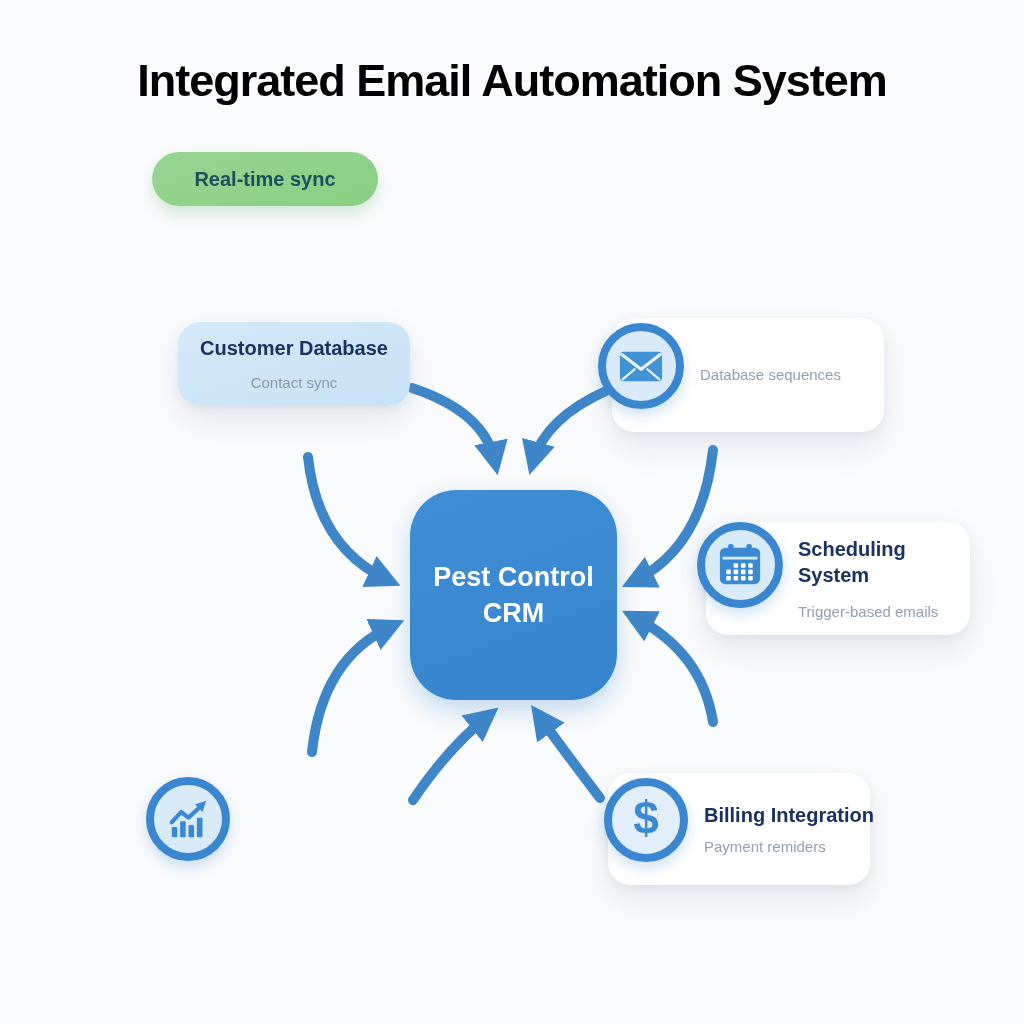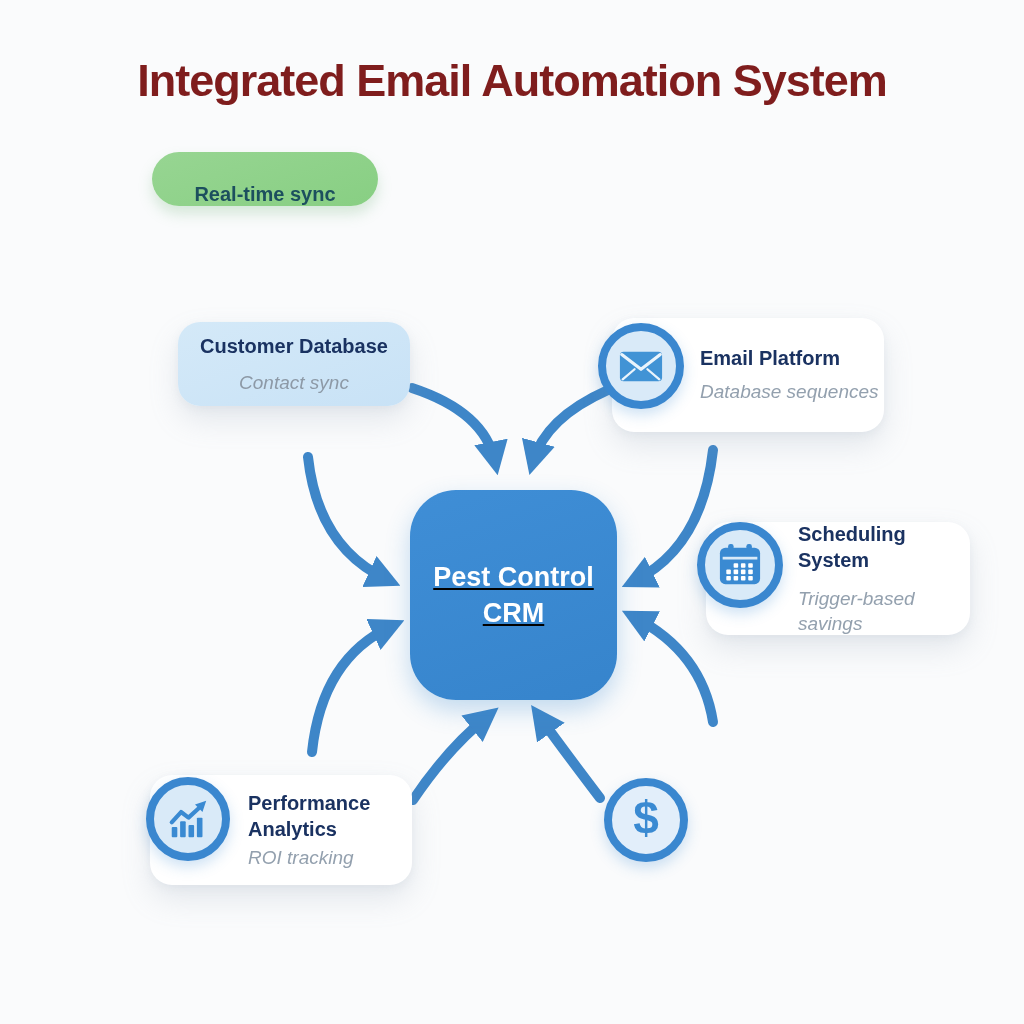--- a/index.html
+++ b/index.html
@@ -13,31 +13,31 @@
     overflow: hidden;
   }
   .page-title {
     position: absolute;
     top: 55px; left: 0;
     width: 100%;
     text-align: center;
     font-size: 45px;
     font-weight: 700;
     letter-spacing: -1px;
-    color: #7f1d1d;
+    color: #000000;
   }
   .badge {
     position: absolute;
     top: 152px;
     height: 54px;
     border-radius: 27px;
     background: linear-gradient(160deg, #97d592, #88cf83);
     box-shadow: 0 8px 14px rgba(130,190,140,.30);
     display: flex;
-    align-items: flex-end;
+    align-items: center;
     justify-content: center;
     font-size: 20px;
     font-weight: 700;
     color: #1c4f5e;
   }
   .badge-1 { left: 152px; width: 226px; }
   .badge-2 { left: 416px; width: 190px; }
   .badge-3 { left: 643px; width: 226px; }
 
   svg.arrows { position: absolute; left: 0; top: 0; z-index: 1; }
@@ -60,24 +60,23 @@
   .card-analytics  { left: 150px; top: 775px; width: 262px; height: 110px; }
   .card-billing    { left: 608px; top: 773px; width: 262px; height: 112px; }
 
   .node-title {
     font-size: 20px;
     font-weight: 700;
     color: #1a3261;
     line-height: 1.3;
   }
   .node-subtitle {
-    font-size: 19px;
+    font-size: 15px;
     color: #93a0ae;
     line-height: 1.3;
-    font-style: italic;
   }
   .card-customer .node-subtitle { margin-top: 12px; color: #8d99a6; }
 
   .card-text {
     position: absolute;
     display: flex;
     flex-direction: column;
     justify-content: center;
   }
   .card-email .card-text      { left: 88px;  top: 0; height: 114px; width: 180px; gap: 9px; }
@@ -114,21 +113,20 @@
     position: absolute;
     left: 410px; top: 490px;
     width: 207px; height: 210px;
     border-radius: 46px;
     background: linear-gradient(160deg, #3f8ed6, #3684cc);
     box-shadow: 0 10px 24px rgba(58,138,210,.30);
     display: flex;
     align-items: center;
     justify-content: center;
     z-index: 2;
-    text-decoration: underline;
   }
   .crm-label {
     width: 180px;
     text-align: center;
     color: #ffffff;
     font-size: 27px;
     font-weight: 700;
     line-height: 1.35;
   }
 </style>
@@ -161,36 +159,35 @@
     </g>
   </svg>
 
   <div class="card card-customer">
     <div class="node-title">Customer Database</div>
     <div class="node-subtitle">Contact sync</div>
   </div>
 
   <div class="card card-email">
     <div class="card-text">
-      <div class="node-title">Email Platform</div>
       <div class="node-subtitle">Database sequences</div>
     </div>
   </div>
   <div class="icon-circle circle-email">
     <svg viewBox="0 0 48 36" width="44" height="33">
       <rect x="1" y="2" width="46" height="32" rx="4" fill="#4193d5"></rect>
       <path d="M3 5 L24 21 L45 5" fill="none" stroke="#eaf4fc" stroke-width="3.5" stroke-linecap="round" stroke-linejoin="round"></path>
       <path d="M4 32 L17 21 M44 32 L31 21" stroke="#eaf4fc" stroke-width="2.5" stroke-linecap="round"></path>
     </svg>
   </div>
 
   <div class="card card-scheduling">
     <div class="card-text">
       <div class="node-title">Scheduling System</div>
-      <div class="node-subtitle">Trigger-based savings</div>
+      <div class="node-subtitle">Trigger-based emails</div>
     </div>
   </div>
   <div class="icon-circle circle-scheduling">
     <svg viewBox="0 0 48 46" width="44" height="42">
       <rect x="11" y="0" width="6" height="10" rx="2.5" fill="#3a8ad2"></rect>
       <rect x="31" y="0" width="6" height="10" rx="2.5" fill="#3a8ad2"></rect>
       <rect x="2" y="4" width="44" height="40" rx="6" fill="#3a8ad2"></rect>
       <rect x="5" y="14" width="38" height="3" fill="#d9eaf8"></rect>
       <g fill="#ffffff">
         <rect x="17" y="21" width="5" height="5" rx="1"></rect>
@@ -205,36 +202,36 @@
         <rect x="25" y="35" width="5" height="5" rx="1"></rect>
         <rect x="33" y="35" width="5" height="5" rx="1"></rect>
       </g>
     </svg>
   </div>
 
   <div class="crm-node">
     <div class="crm-label">Pest Control CRM</div>
   </div>
 
-  <div class="card card-analytics">
-    <div class="card-text">
-      <div class="node-title">Performance Analytics</div>
-      <div class="node-subtitle">ROI tracking</div>
-    </div>
-  </div>
   <div class="icon-circle circle-analytics">
     <svg viewBox="0 0 48 44" width="45" height="41">
       <g fill="#3a8ad2">
         <rect x="6" y="30" width="6" height="11" rx="1"></rect>
         <rect x="15" y="24" width="6" height="17" rx="1"></rect>
         <rect x="24" y="28" width="6" height="13" rx="1"></rect>
         <rect x="33" y="20" width="6" height="21" rx="1"></rect>
       </g>
       <path d="M6 25 L16 14 L24 20 L35 10" fill="none" stroke="#3a8ad2" stroke-width="4.5" stroke-linecap="round" stroke-linejoin="round"></path>
       <path d="M43 2 L31 6 L39 14 Z" fill="#3a8ad2"></path>
     </svg>
   </div>
 
+  <div class="card card-billing">
+    <div class="card-text">
+      <div class="node-title">Billing Integration</div>
+      <div class="node-subtitle">Payment remiders</div>
+    </div>
+  </div>
   <div class="icon-circle circle-billing">
     <span class="dollar-glyph">$</span>
   </div>
 
 </div>
 
 </body></html>

